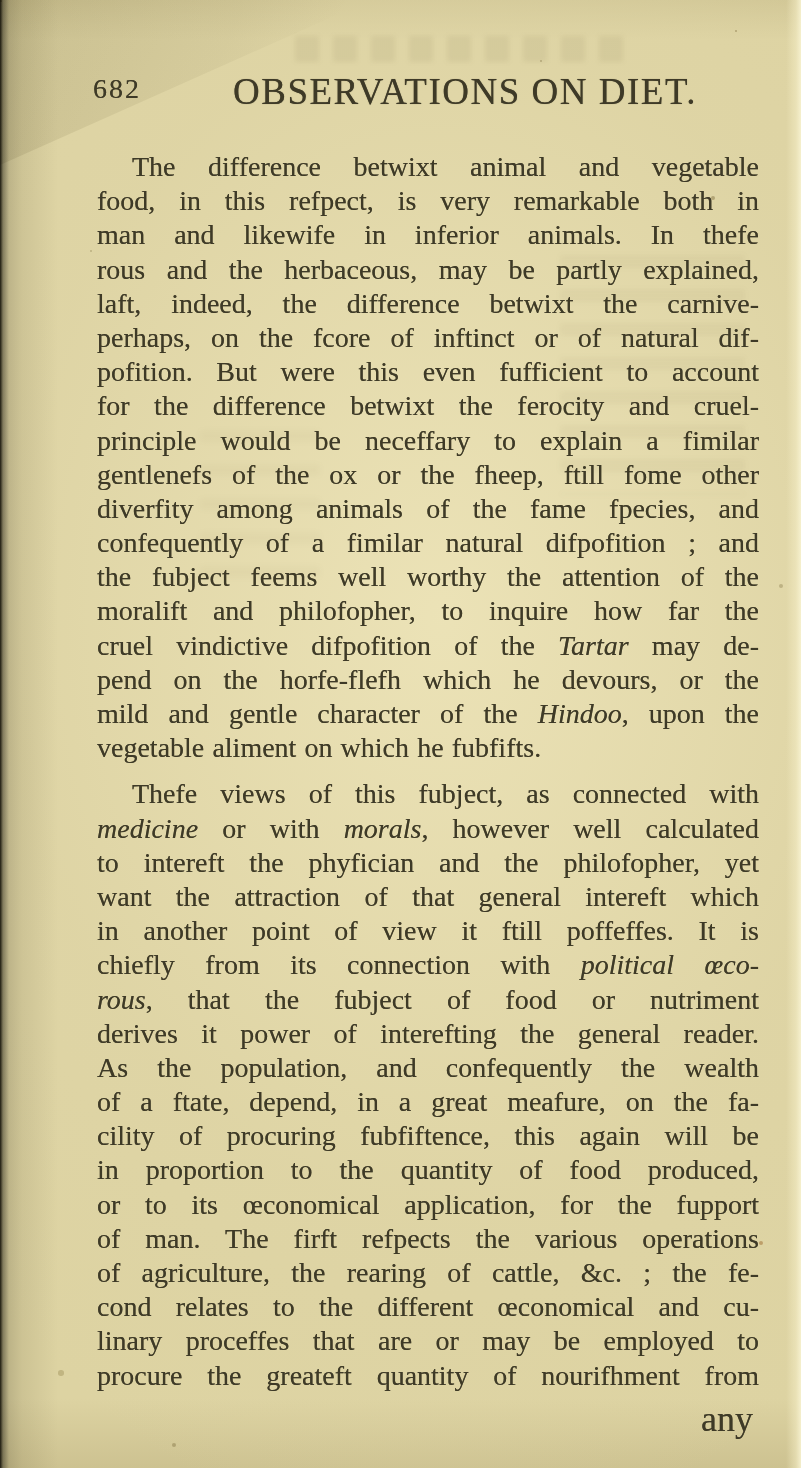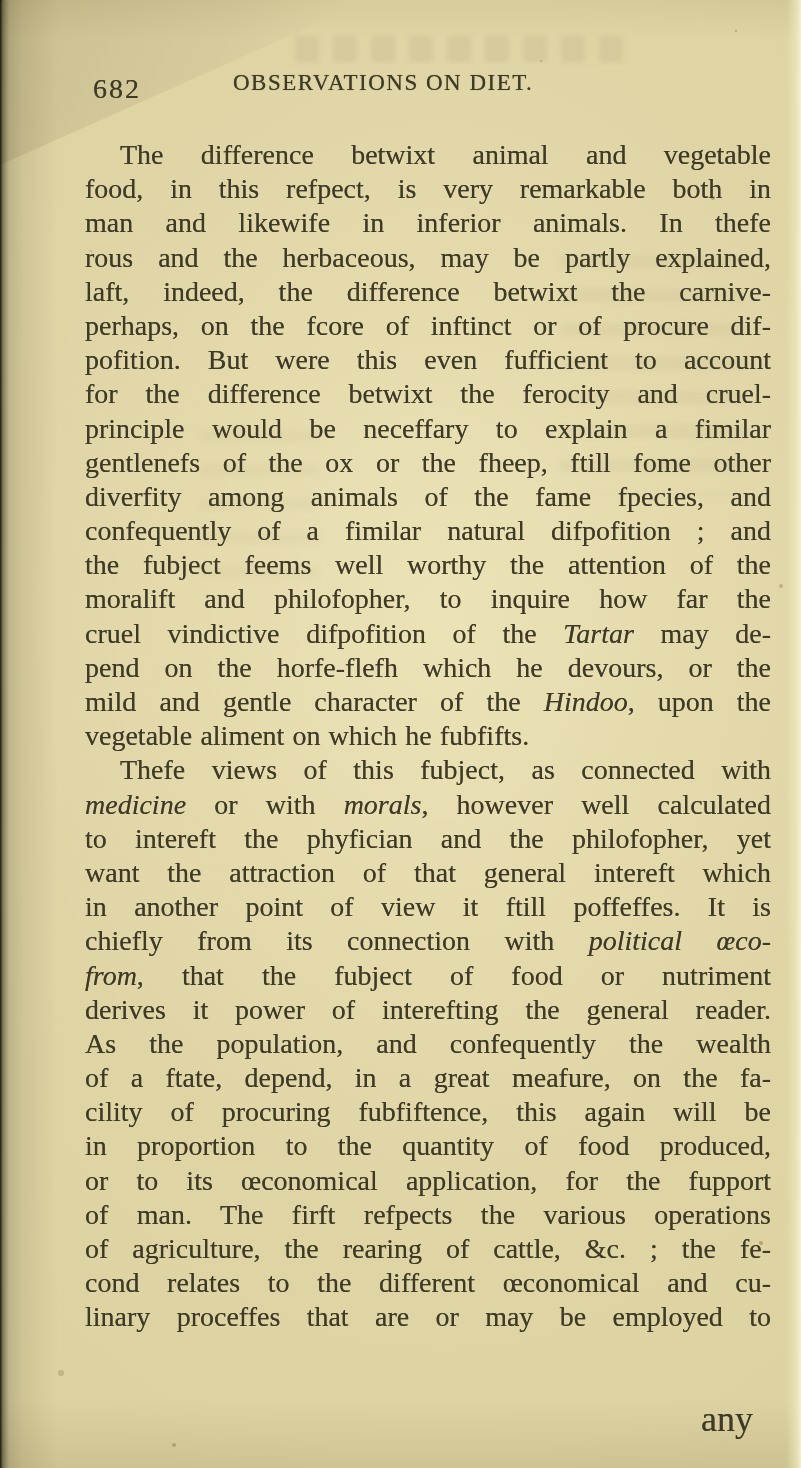--- a/index.html
+++ b/index.html
@@ -58,29 +58,29 @@
       540px 60px 0 0 rgba(110,92,45,.35),
       735px 30px 0 0 rgba(110,92,45,.4),
       90px 250px 0 0 rgba(110,92,45,.3),
       780px 585px 0 1px rgba(110,92,45,.3);}
   .header-row{position:absolute;top:70px;left:0;width:100%;height:38px;color:var(--ink);}
   .page-number{
     position:absolute;left:93px;top:3px;font-size:28px;letter-spacing:2px;
     text-shadow:0 0 .6px rgba(62,58,39,.75);
   }
   .header-title{
-    position:absolute;left:233px;top:0;font-size:23px;letter-spacing:1.5px;
+    position:absolute;left:233px;top:0;font-size:37px;letter-spacing:1.5px;
     text-shadow:0 0 .7px rgba(62,58,39,.8);white-space:nowrap;
   }
   .text-block{
     position:absolute;left:85px;top:138px;width:686px;color:var(--ink);
     font-size:28px;
     text-shadow:0 0 .6px rgba(62,58,39,.7);
   }
-  .paragraph{margin:0;}
+  .paragraph{margin:12px;}
   .line{
     height:34.2px;line-height:34.2px;
     text-align:justify;text-align-last:justify;
     word-spacing:.04em;
   }
   .line.indent{text-indent:35px;}
   .line.no-j{text-align:left;text-align-last:left;}
   .line .it{font-style:italic;}
   .catchword{
     position:absolute;top:1402px;right:48px;color:var(--ink);
@@ -103,52 +103,53 @@
     <span class="header-title">OBSERVATIONS ON DIET.</span>
   </div>
 
   <div class="text-block">
       <div class="paragraph">
         <div class="line indent"><span>The difference betwixt animal and vegetable</span></div>
         <div class="line"><span>food, in this refpect, is very remarkable both in</span></div>
         <div class="line"><span>man and likewife in inferior animals. In thefe</span></div>
         <div class="line"><span>rous and the herbaceous, may be partly explained,</span></div>
         <div class="line"><span>laft, indeed, the difference betwixt the carnive-</span></div>
-        <div class="line"><span>perhaps, on the fcore of inftinct or of procure dif-</span></div>
+        <div class="line"><span>perhaps, on the fcore of inftinct or of natural dif-</span></div>
         <div class="line"><span>pofition. But were this even fufficient to account</span></div>
         <div class="line"><span>for the difference betwixt the ferocity and cruel-</span></div>
         <div class="line"><span>principle would be neceffary to explain a fimilar</span></div>
         <div class="line"><span>gentlenefs of the ox or the fheep, ftill fome other</span></div>
         <div class="line"><span>diverfity among animals of the fame fpecies, and</span></div>
         <div class="line"><span>confequently of a fimilar natural difpofition ; and</span></div>
         <div class="line"><span>the fubject feems well worthy the attention of the</span></div>
         <div class="line"><span>moralift and philofopher, to inquire how far the</span></div>
         <div class="line"><span>cruel vindictive difpofition of the </span><span class="it">Tartar</span><span> may de-</span></div>
         <div class="line"><span>pend on the horfe-flefh which he devours, or the</span></div>
         <div class="line"><span>mild and gentle character of the </span><span class="it">Hindoo</span><span>, upon the</span></div>
         <div class="line no-j"><span>vegetable aliment on which he fubfifts.</span></div>
       </div>
       <div class="paragraph">
         <div class="line indent"><span>Thefe views of this fubject, as connected with</span></div>
         <div class="line"><span class="it">medicine</span><span> or with </span><span class="it">morals</span><span>, however well calculated</span></div>
         <div class="line"><span>to intereft the phyfician and the philofopher, yet</span></div>
         <div class="line"><span>want the attraction of that general intereft which</span></div>
         <div class="line"><span>in another point of view it ftill poffeffes. It is</span></div>
         <div class="line"><span>chiefly from its connection with </span><span class="it">political œco-</span></div>
-        <div class="line"><span class="it">from</span><span>, that the fubject of food or nutriment</span></div>
+        <div class="line"><span class="it">rous</span><span>, that the fubject of food or nutriment</span></div>
         <div class="line"><span>derives it power of interefting the general reader.</span></div>
         <div class="line"><span>As the population, and confequently the wealth</span></div>
         <div class="line"><span>of a ftate, depend, in a great meafure, on the fa-</span></div>
         <div class="line"><span>cility of procuring fubfiftence, this again will be</span></div>
         <div class="line"><span>in proportion to the quantity of food produced,</span></div>
         <div class="line"><span>or to its œconomical application, for the fupport</span></div>
         <div class="line"><span>of man. The firft refpects the various operations</span></div>
         <div class="line"><span>of agriculture, the rearing of cattle, &amp;c. ; the fe-</span></div>
         <div class="line"><span>cond relates to the different œconomical and cu-</span></div>
         <div class="line"><span>linary proceffes that are or may be employed to</span></div>
+        <div class="line"><span>procure the greateft quantity of nourifhment from</span></div>
       </div>
     </div>
 
   <div class="catchword">any</div>
 
   <div class="edge-left"></div>
   <div class="edge-right"></div>
 </div>
 
 </body></html>

